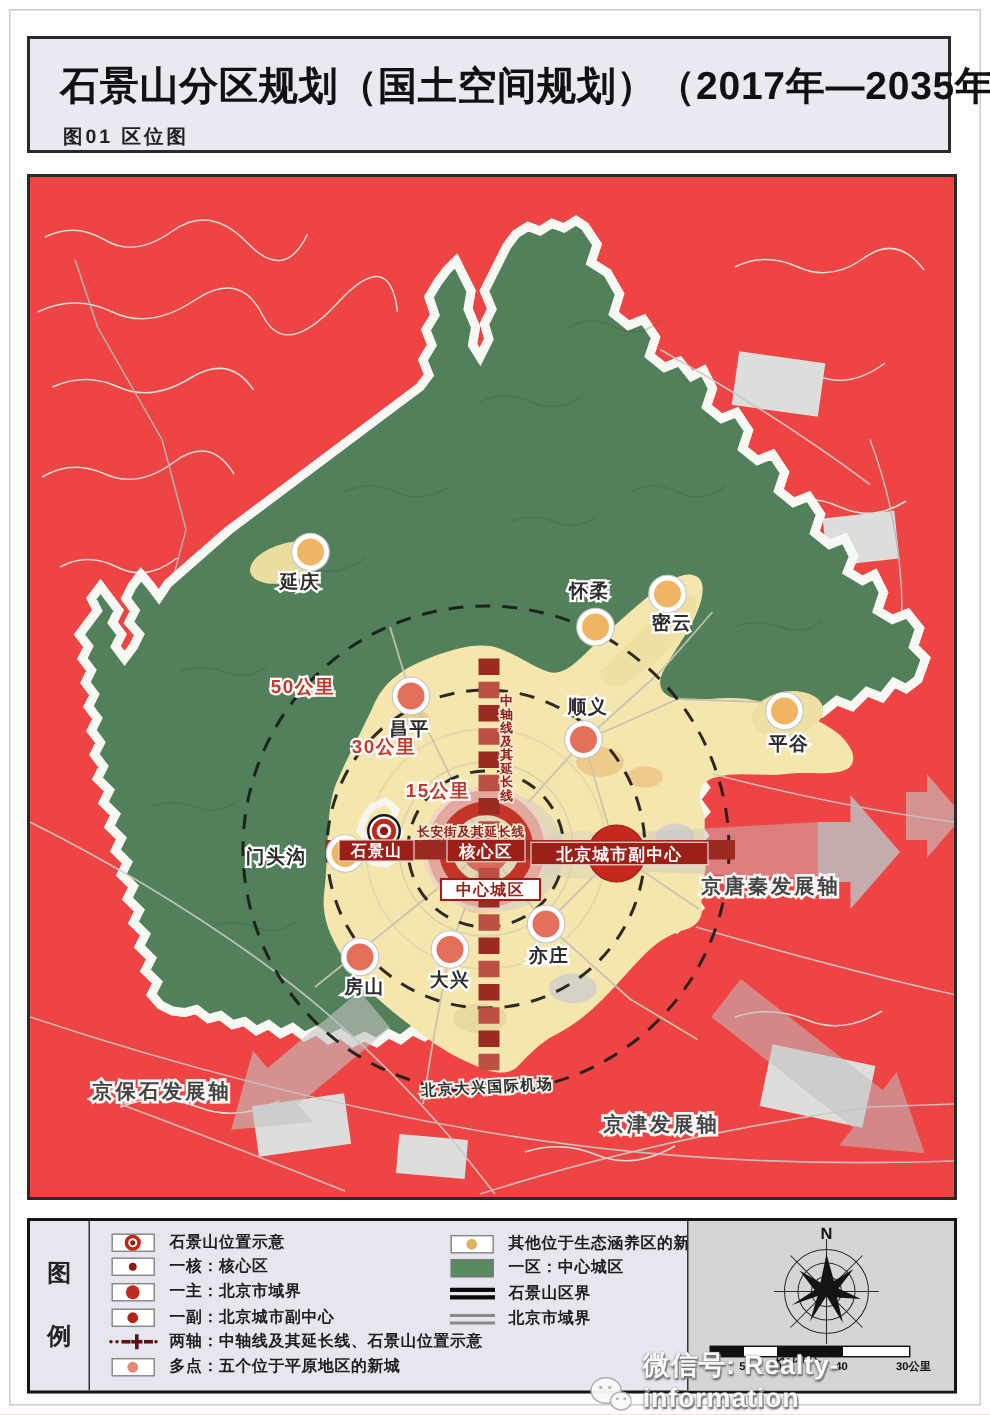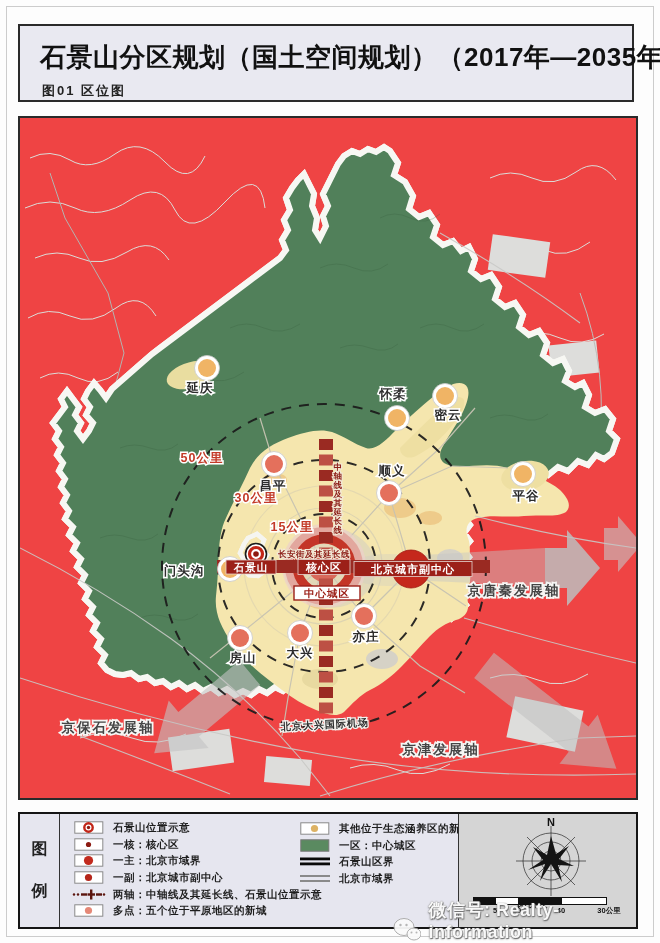--- a/index.html
+++ b/index.html
@@ -33,21 +33,21 @@
 
   .legend-box{position:absolute;left:18px;top:812px;width:620px;height:117px;border:2px solid #151515;
               background:#e6e6ef;box-sizing:border-box;}
   .legend-sider{position:absolute;left:0;top:0;width:40px;height:100%;display:flex;flex-direction:column;
                 justify-content:space-around;align-items:center;padding:14px 0;box-sizing:border-box;
                 border-right:1.5px solid #333;}
   .legend-sider span{font-size:16px;font-weight:bold;color:#222;}
   .legend-col{position:absolute;display:flex;flex-direction:column;gap:3.2px;}
   .legend-col.left{left:52px;top:7px;}
   .legend-col.right{left:278px;top:8px;}
-  .lg-row{display:flex;align-items:flex-start;gap:7px;height:13.5px;}
+  .lg-row{display:flex;align-items:flex-end;gap:7px;height:13.5px;}
   .lg-icon{width:34px;display:flex;justify-content:center;flex:0 0 34px;}
   .lg-label{font-size:10.5px;font-weight:bold;color:#1e1e1e;white-space:nowrap;letter-spacing:0.5px;}
   .compass-panel{position:absolute;right:0;top:0;width:178px;height:100%;background:#d5d5d5;
                  border-left:1.5px solid #333;box-sizing:border-box;}
   .scale-label{position:absolute;left:14px;top:84px;font-size:9.5px;font-weight:bold;color:#111;letter-spacing:1px;padding-left:44px;}
   .scale-bar{position:absolute;left:14px;top:83px;width:132px;height:6px;border:1px solid #111;display:flex;background:#fff;}
   .scale-bar span{display:block;height:100%;}
   .seg-b{background:#111;}
   .seg-w{background:#fff;}
   .scale-ticks{position:absolute;left:0;top:92px;width:100%;height:10px;font-size:7.5px;font-weight:bold;color:#111;}

